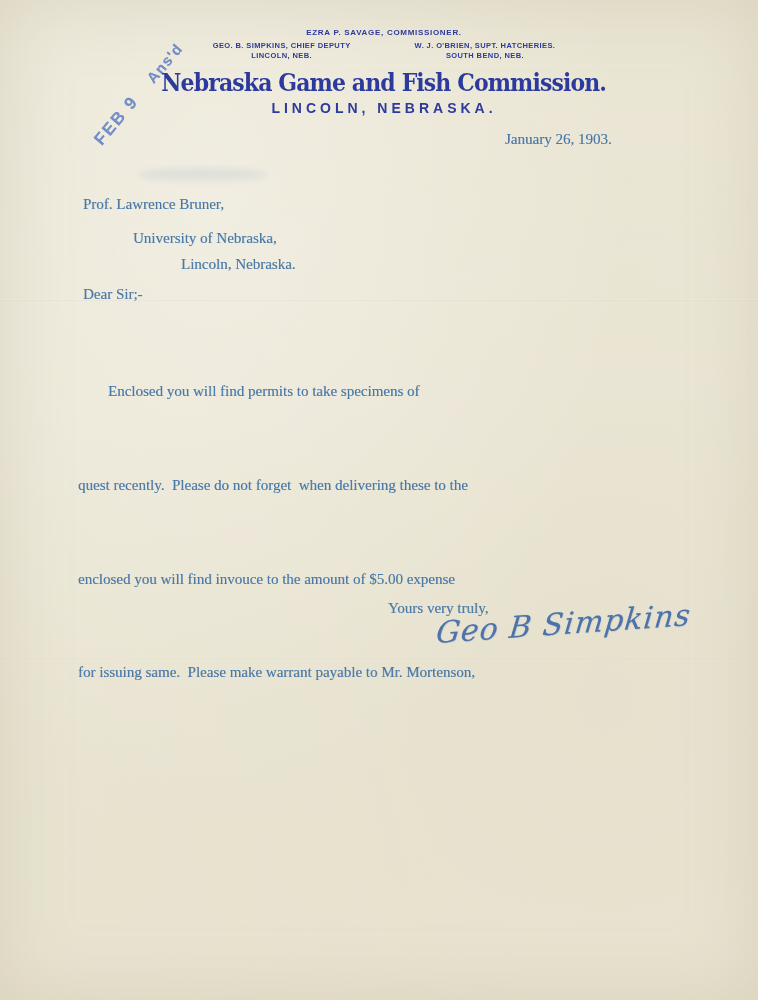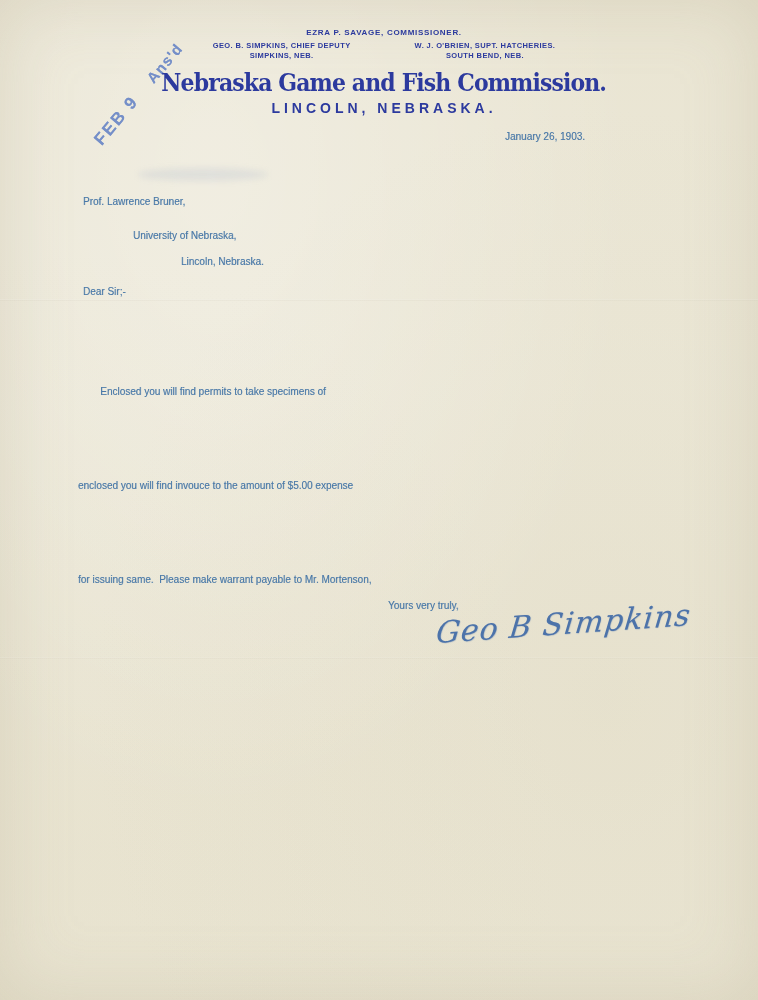--- a/index.html
+++ b/index.html
@@ -69,22 +69,22 @@
     white-space: nowrap;
   }
   .org-title span { display: inline-block; transform: scaleX(0.88); transform-origin: center; }
   .org-loc {
     margin-top: 3px;
     font-size: 14px; font-weight: bold; letter-spacing: 4px;
   }
   
   .typewriter {
     position: absolute;
-    font-family: Liberation Sans, sans-serif;
-    font-size: 10px;
+    font-family: Liberation Serif, serif;
+    font-size: 15px;
     color: #4a79a8;
     white-space: pre;
     text-shadow: 0.4px 0.4px 0.6px rgba(74,121,168,0.45);
   }
   .date-line       { left: 505px; top: 131px; }
   .recipient-name  { left: 83px;  top: 196px; }
   .recipient-org   { left: 133px; top: 230px; }
   .recipient-city  { left: 181px; top: 256px; }
   .salutation      { left: 83px;  top: 286px; }
   .letter-body     { left: 78px;  top: 314px; line-height: 31.2px; }
@@ -120,21 +120,21 @@
     <span>FEB 9</span>
     <span class="ansd">Ans'd</span>
   </div>
   <div class="smudge"></div>
 
   <div class="letterhead">
     <div class="commissioner">EZRA P. SAVAGE, COMMISSIONER.</div>
     <div class="officers">
       <div class="officer">
         <div>GEO. B. SIMPKINS, CHIEF DEPUTY</div>
-        <div>SIMPKINS, NEB.</div>
+        <div>LINCOLN, NEB.</div>
       </div>
       <div class="officer">
         <div>W. J. O'BRIEN, SUPT. HATCHERIES.</div>
         <div>SOUTH BEND, NEB.</div>
       </div>
     </div>
     <div class="org-title">
       <span>Nebraska Game and Fish Commission.</span>
     </div>
     <div class="org-loc">LINCOLN, NEBRASKA.</div>
@@ -142,20 +142,21 @@
 
   <div class="typewriter date-line">January 26, 1903.</div>
 
   <div class="typewriter recipient-name">Prof. Lawrence Bruner,</div>
   <div class="typewriter recipient-org">University of Nebraska,</div>
   <div class="typewriter recipient-city">Lincoln, Nebraska.</div>
   <div class="typewriter salutation">Dear Sir;-</div>
 
   <div class="typewriter letter-body">
     <div>        Enclosed you will find permits to take specimens of</div>
+    <div>quest recently.  Please do not forget  when delivering these to the</div>
     <div>enclosed you will find invouce to the amount of $5.00 expense</div>
     <div>for issuing same.  Please make warrant payable to Mr. Mortenson,</div>
     
     
   </div>
 
   <div class="typewriter closing">Yours very truly,</div>
   <div class="signature">Geo B Simpkins</div>
 
   <div class="crease crease-1"></div>

